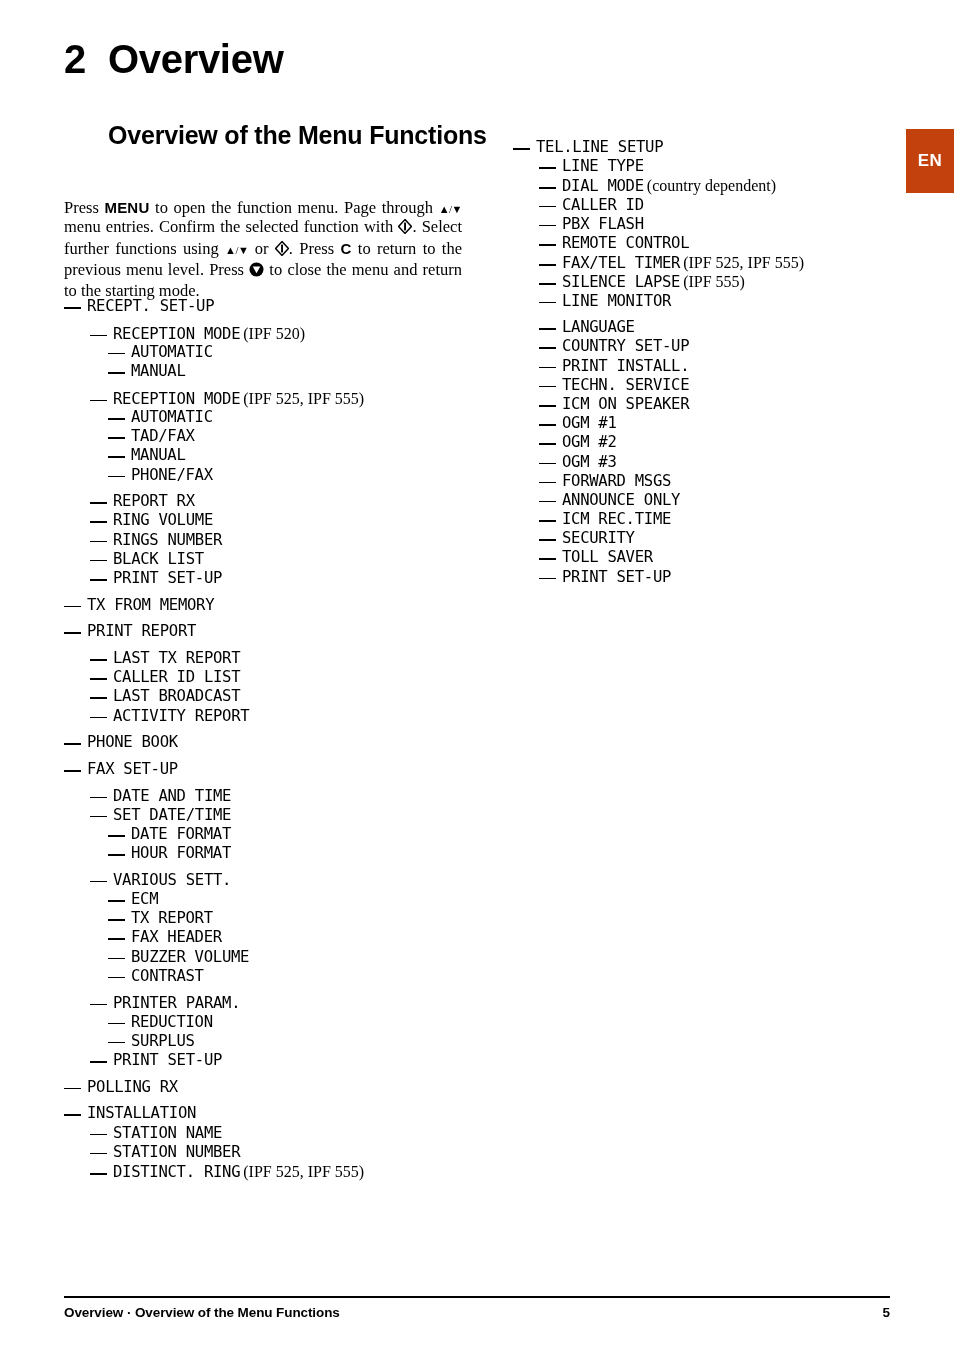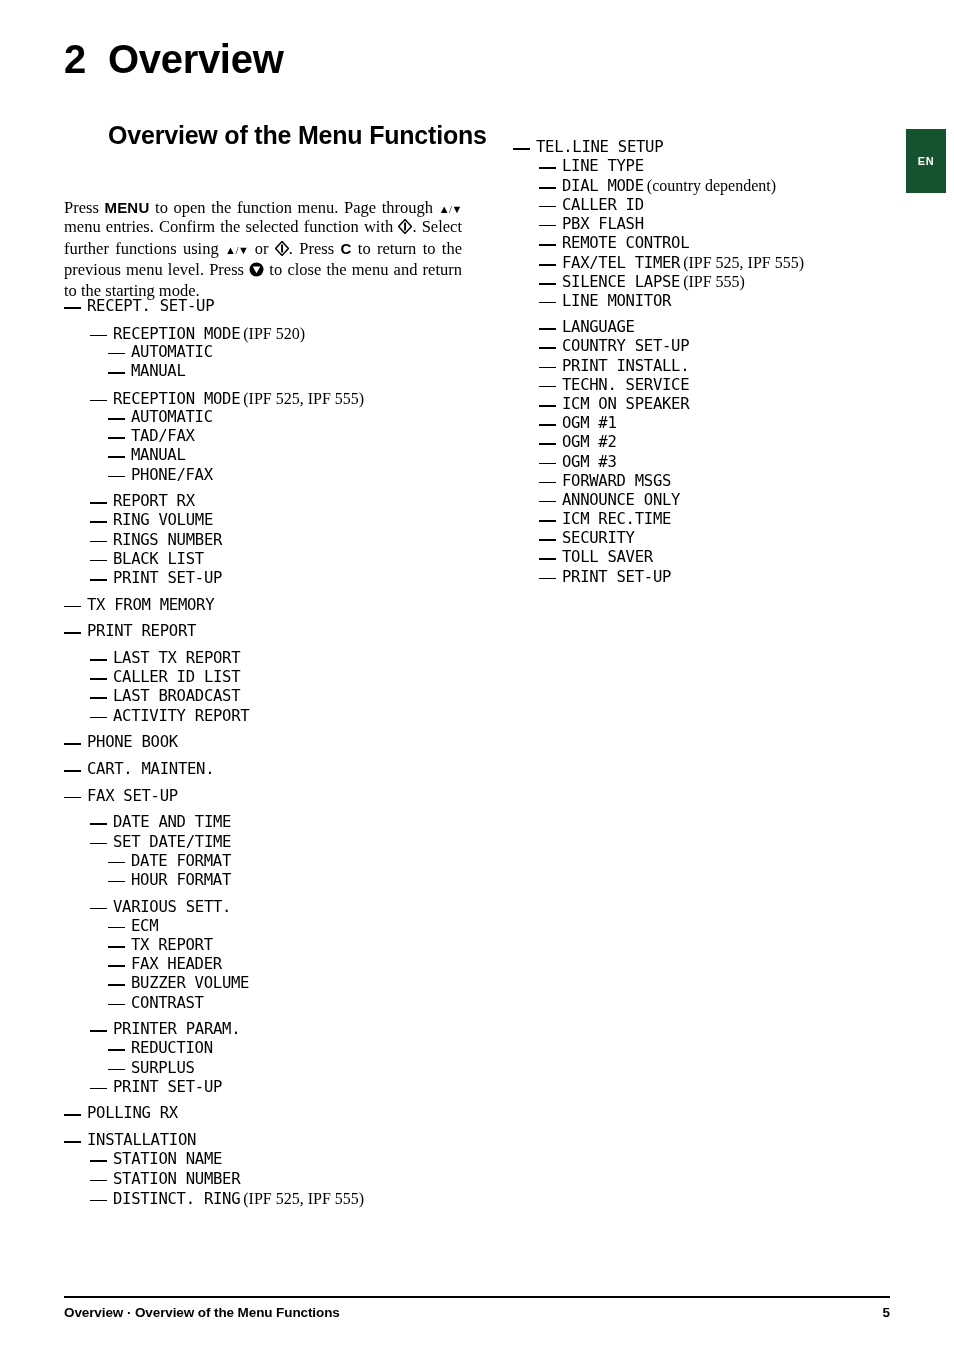--- a/index.html
+++ b/index.html
@@ -21,27 +21,27 @@
     left: 0; top: 0;
     width: 954px;
     height: 1352px;
   }
 
   
   .lang-tab {
     position: absolute;
     left: 906px;
     top: 129px;
-    width: 40px;
+    width: 48px;
     height: 64px;
-    background: #14532d;
+    background: #c2410c;
     color: #ffffff;
     font-family: "Liberation Sans", sans-serif;
     font-weight: bold;
-    font-size: 11px;
+    font-size: 17px;
     letter-spacing: 0.5px;
     display: flex;
     align-items: center;
     justify-content: center;
   }
 
   
   .chapter {
     position: absolute;
     left: 64px;
@@ -217,21 +217,20 @@
       <div class="mi lvl2"><span class="dash"></span><span class="lbl">RINGS NUMBER</span></div>
       <div class="mi lvl2"><span class="dash"></span><span class="lbl">BLACK LIST</span></div>
       <div class="mi lvl2"><span class="dash"></span><span class="lbl">PRINT SET-UP</span></div>
       <div class="mi lvl1 gap"><span class="dash"></span><span class="lbl">TX FROM MEMORY</span></div>
       <div class="mi lvl1 gap"><span class="dash"></span><span class="lbl">PRINT REPORT</span></div>
       <div class="mi lvl2 gap"><span class="dash"></span><span class="lbl">LAST TX REPORT</span></div>
       <div class="mi lvl2"><span class="dash"></span><span class="lbl">CALLER ID LIST</span></div>
       <div class="mi lvl2"><span class="dash"></span><span class="lbl">LAST BROADCAST</span></div>
       <div class="mi lvl2"><span class="dash"></span><span class="lbl">ACTIVITY REPORT</span></div>
       <div class="mi lvl1 gap"><span class="dash"></span><span class="lbl">PHONE BOOK</span></div>
-      <div class="mi lvl1 gap"><span class="dash"></span><span class="lbl">CART. MAINTEN.</span></div>
       <div class="mi lvl1 gap"><span class="dash"></span><span class="lbl">FAX SET-UP</span></div>
       <div class="mi lvl2 gap"><span class="dash"></span><span class="lbl">DATE AND TIME</span></div>
       <div class="mi lvl2"><span class="dash"></span><span class="lbl">SET DATE/TIME</span></div>
       <div class="mi lvl3"><span class="dash"></span><span class="lbl">DATE FORMAT</span></div>
       <div class="mi lvl3"><span class="dash"></span><span class="lbl">HOUR FORMAT</span></div>
       <div class="mi lvl2 gap"><span class="dash"></span><span class="lbl">VARIOUS SETT.</span></div>
       <div class="mi lvl3"><span class="dash"></span><span class="lbl">ECM</span></div>
       <div class="mi lvl3"><span class="dash"></span><span class="lbl">TX REPORT</span></div>
       <div class="mi lvl3"><span class="dash"></span><span class="lbl">FAX HEADER</span></div>
       <div class="mi lvl3"><span class="dash"></span><span class="lbl">BUZZER VOLUME</span></div>

